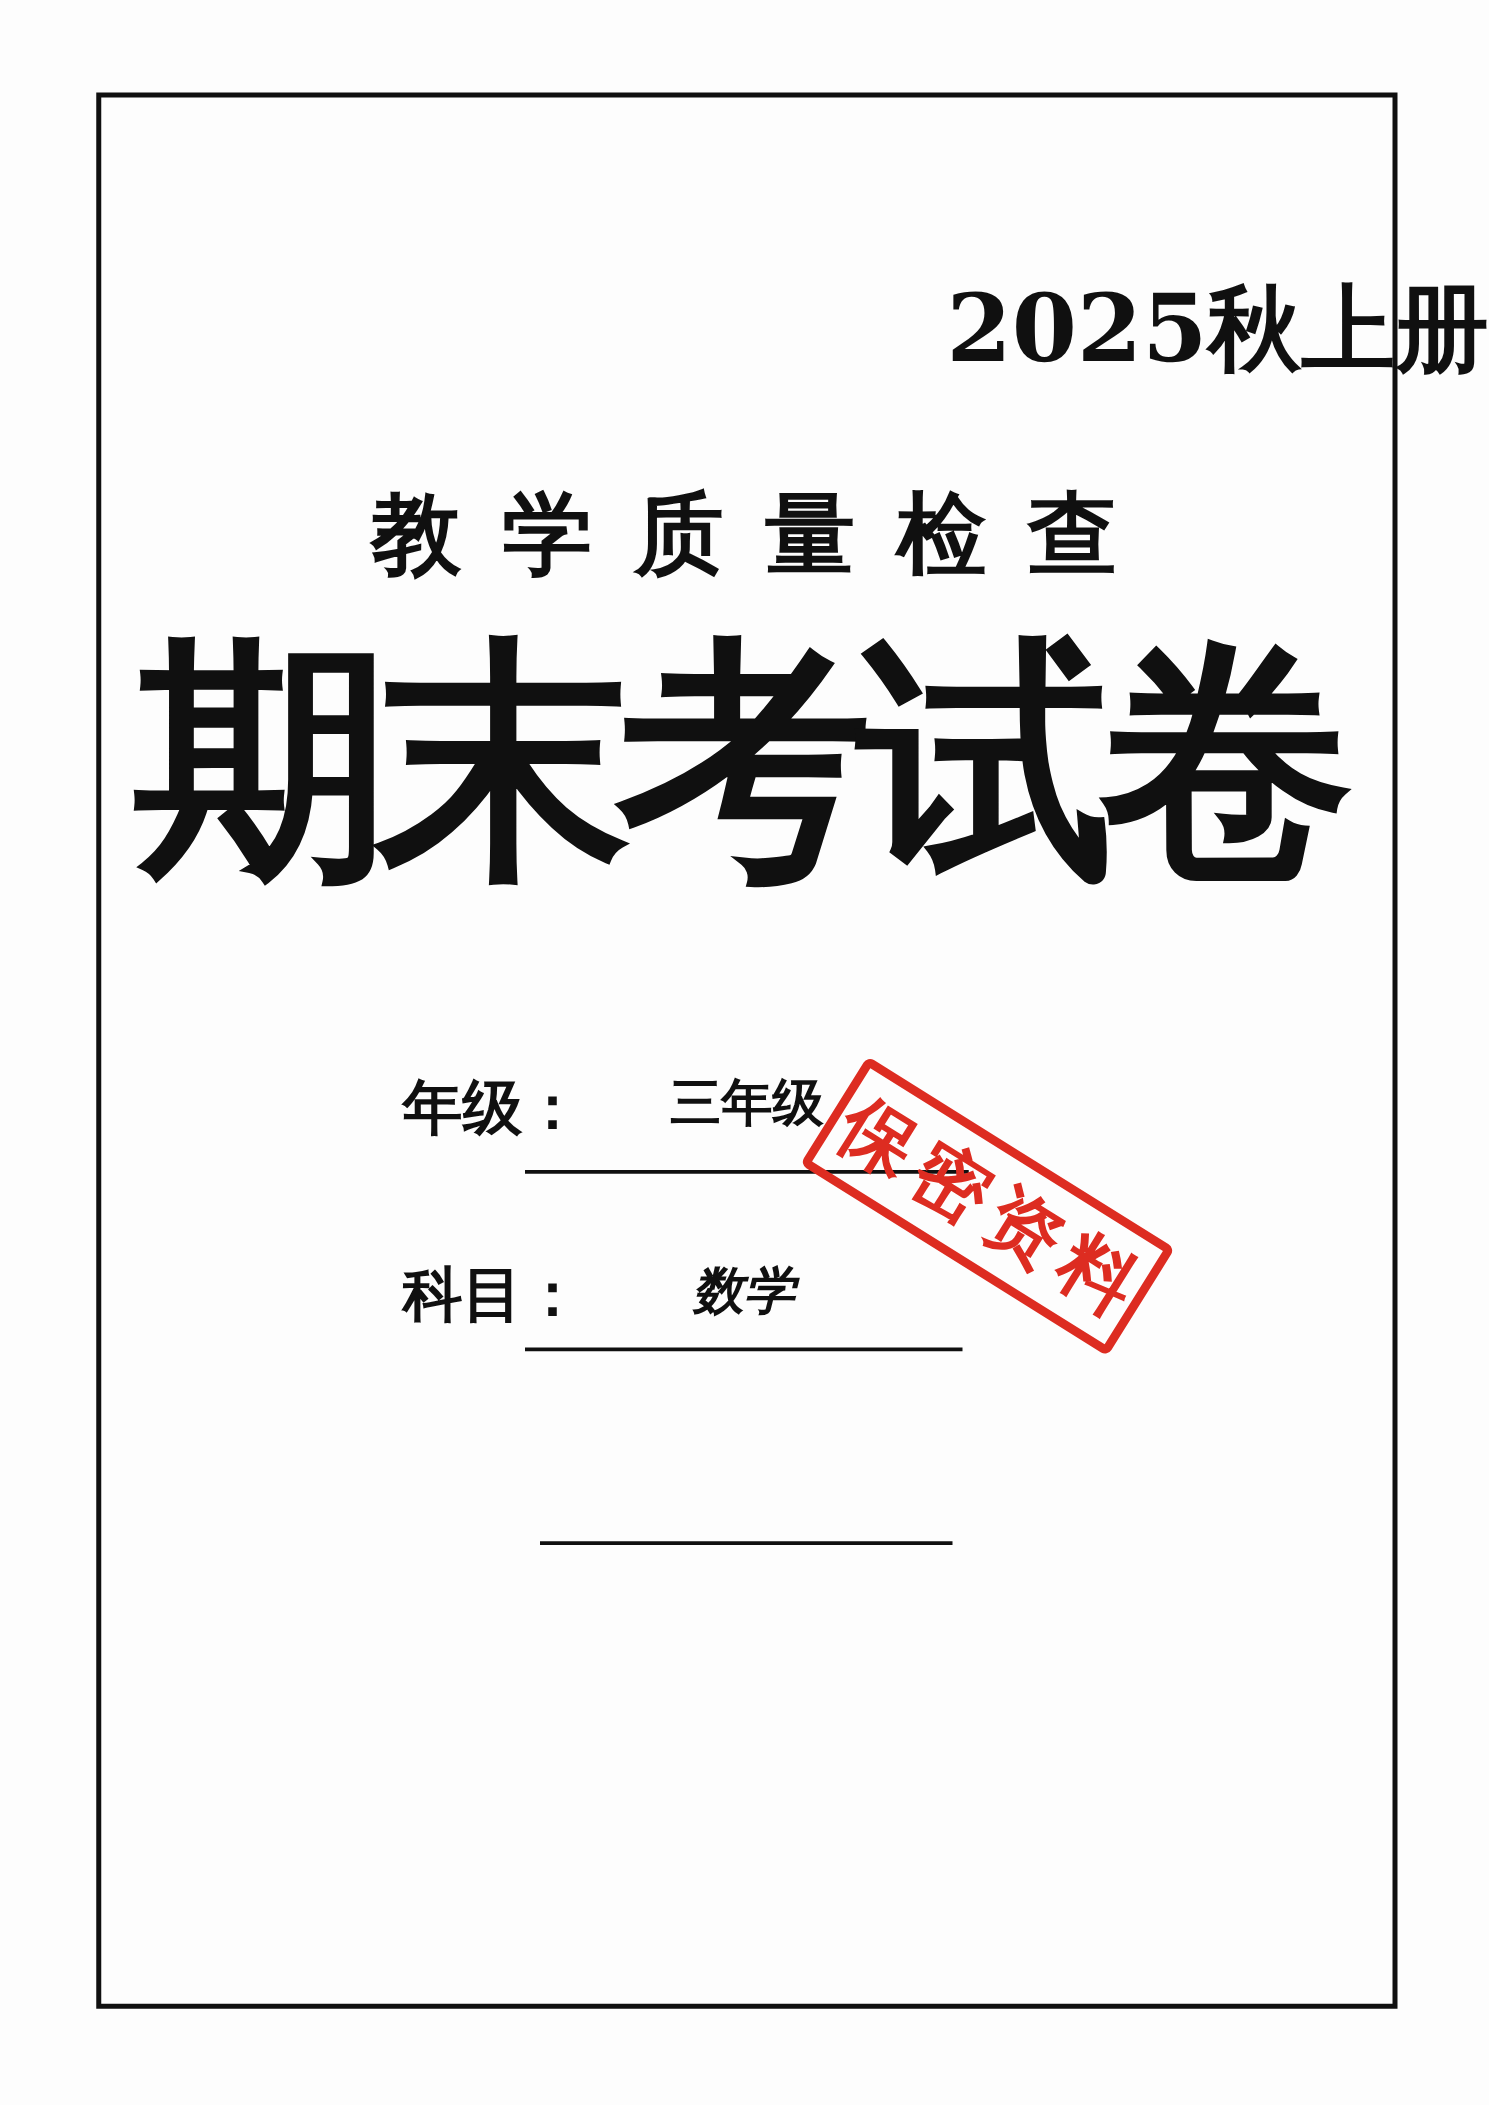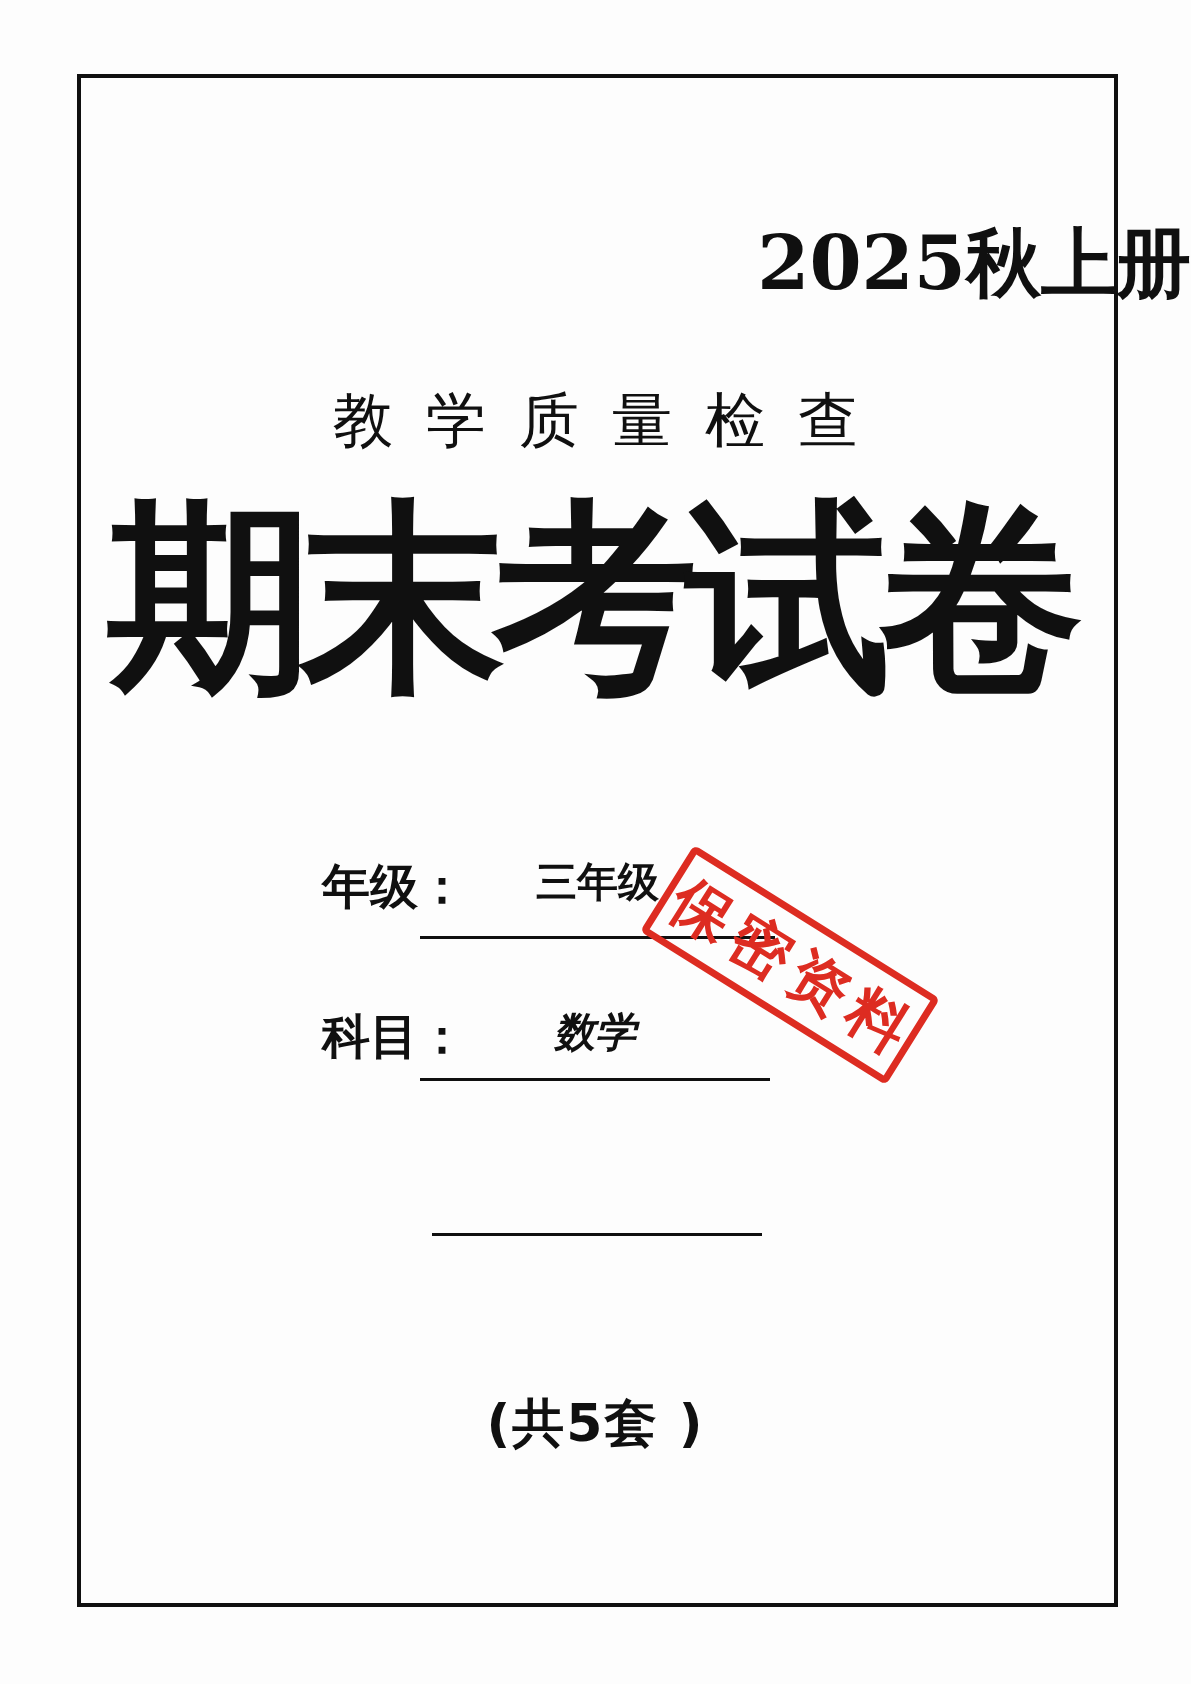--- a/index.html
+++ b/index.html
@@ -29,25 +29,25 @@
     display:inline-block;color:var(--star-red);
     font-size:56px;line-height:0;vertical-align:-8px;margin:0 1px;
     font-family:"DejaVu Sans","Liberation Sans",sans-serif;
   }
   .edition-title{
     position:absolute;left:0;top:220px;width:100%;
     text-align:right;font-size:75px;font-weight:bold;line-height:1.15;
   }
   .subtitle{
     position:absolute;left:0;top:384px;width:100%;
-    text-align:center;font-size:60px;font-weight:normal;line-height:1.2;
+    text-align:center;font-size:72px;font-weight:bold;line-height:1.2;
   }
   .subtitle .track{letter-spacing:33px;margin-right:-33px;}
   .main-title{
-    position:absolute;left:0;top:486px;width:100%;
+    position:absolute;left:0;top:498px;width:100%;
     text-align:center;font-size:205px;font-weight:bold;line-height:1.1;
     font-family:"DejaVu Sans","Liberation Sans",sans-serif;
     white-space:nowrap;
   }
   .main-title .track{letter-spacing:-12px;margin-right:12px;}
   .form-row{position:absolute;left:0;width:100%;height:90px;}
   .row-grade{top:858px;}
   .row-subject{top:1008px;}
   .row-edition{top:1153px;}
   .form-label{
@@ -118,15 +118,14 @@
   </div>
 
   <div class="form-row row-edition">
     <div class="underline"></div>
   </div>
 
   <div class="stamp">
     <span class="stamp-text">保密资料</span>
   </div>
 
-  <div class="footer-note">(共5套 )</div>
 
 </div>
 
 </body></html>

